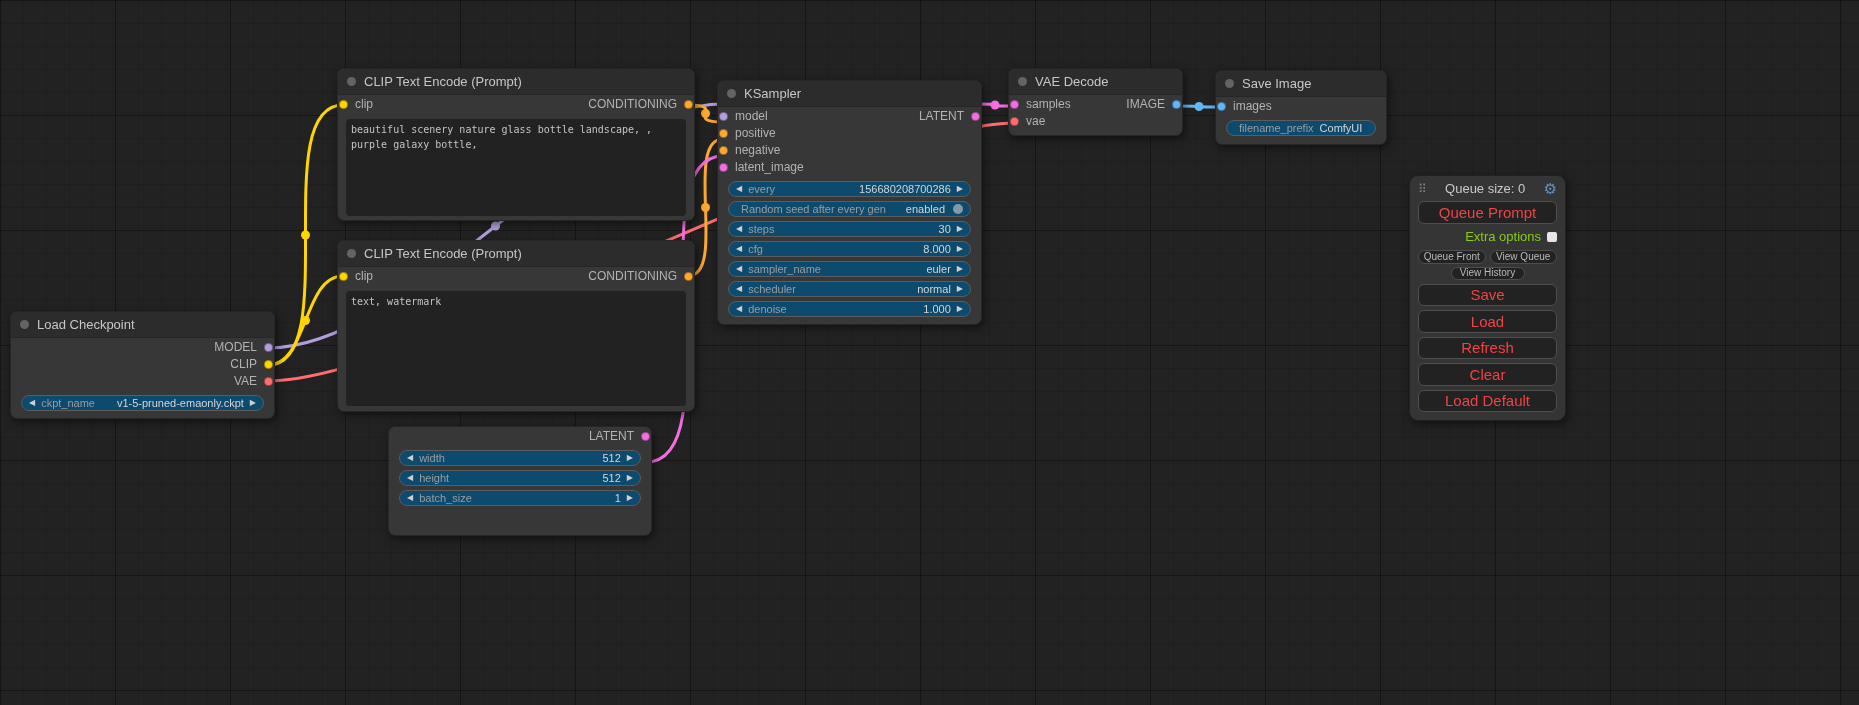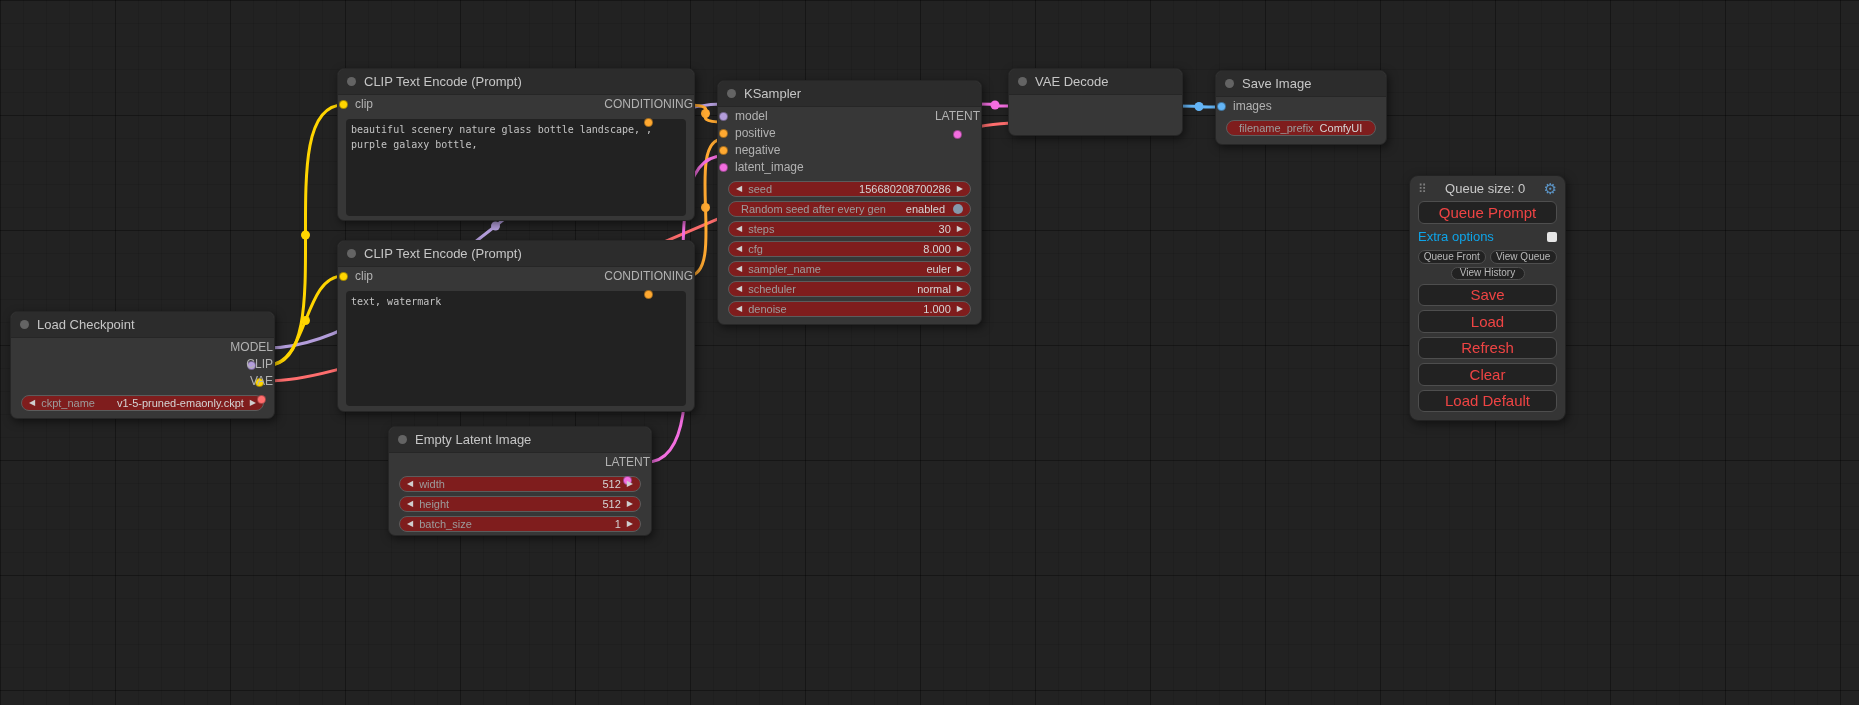--- a/index.html
+++ b/index.html
@@ -26,27 +26,27 @@
     display:flex; align-items:center; gap:8px; height:26px; padding:0 9px;
     background:#2c2c2c; border-bottom:1px solid #262626;
     border-radius:7px 7px 0 0; font-size:13px; color:#c6c6c6; white-space:nowrap;
   }
   .collapse-dot { width:9px; height:9px; border-radius:50%; background:#646464; flex:none; }
 
   .slots { padding-top:2px; }
   .slot-row { display:flex; align-items:flex-start; height:17px; font-size:12px; color:#b2b2b2; }
   .sg { display:flex; align-items:center; gap:7px; }
   .sg.in  { margin-left:1px; }
-  .sg.out { margin-left:auto; margin-right:1px;flex-direction:column; }
+  .sg.out { margin-left:auto; margin-right:1px; }
   .dot { width:9px; height:9px; border-radius:50%; flex:none; border:1px solid rgba(0,0,0,0.35); }
 
   .widget {
     display:flex; align-items:center; gap:6px;
     height:16px; margin:4px 10px 0; padding:0 7px;
-    background:#7f1d1d; border:1px solid #5c5c5c; border-radius:8px;
+    background:#0c4a6e; border:1px solid #5c5c5c; border-radius:8px;
     font-size:11px; white-space:nowrap;
   }
   .widget .arrow { font-family:"DejaVu Sans", sans-serif; font-size:8px; color:#cfcfcf; line-height:1; }
   .widget .wname { color:#9c9c9c; }
   .widget .wvalue { margin-left:auto; color:#d4d4d4; }
   .widget.noarrow { padding-left:12px; }
   .toggle-dot { width:10px; height:10px; border-radius:50%; flex:none; margin-left:2px; }
 
   .prompt-text {
     display:block; width:calc(100% - 16px); margin:5px 8px; border:none; resize:none;
@@ -64,21 +64,21 @@
   .menu-header { display:flex; align-items:center; height:20px; font-size:13px; }
   .drag-handle { font-size:12px; color:#7d7d7d; cursor:grab; }
   .queue-size { flex:1; text-align:center; color:#c9c9c9; }
   .gear { font-size:15px; cursor:pointer; }
   .big-btn {
     display:block; width:100%; height:23px; margin-top:4px;
     background:#222; border:1px solid #4e4e4e; border-radius:6px;
     color:#ef4444; font-family:"Liberation Sans", sans-serif; font-size:15px; cursor:pointer; line-height:1;
   }
   .big-btn.queue-prompt { height:24px; margin-top:2px; }
-  .extra-row { display:flex; align-items:center; justify-content:space-between; gap:6px; height:20px; margin-top:3px; font-size:13px; color:#0ea5e9; }
+  .extra-row { display:flex; align-items:center; justify-content:flex-end; gap:6px; height:20px; margin-top:3px; font-size:13px; color:#84cc16; }
   .checkbox { width:10px; height:10px; background:#e6e6e6; border-radius:2px; cursor:pointer; }
   .small-row { display:flex; gap:4px; margin-top:3px; }
   .small-row.center { justify-content:center; }
   .small-btn {
     flex:1; height:14px; background:#222; border:1px solid #4e4e4e; border-radius:9px;
     color:#b9b9b9; font-family:"Liberation Sans", sans-serif; font-size:10px; cursor:pointer; line-height:1; padding:0 4px;
   }
   .small-row.center .small-btn { flex:0 0 74px; height:13px; }
   .spacer { flex:1; }
 </style>
@@ -175,24 +175,20 @@
         <div class="sg out">
           <span>CONDITIONING</span>
           <span class="dot" style="background: rgb(255, 169, 49);"></span>
         </div>
       </div>
     </div>
     <textarea class="prompt-text" style="height: 115px;" spellcheck="false">text, watermark</textarea>
   </div>
 
   <div class="node" style="left:388px;top:426px;width:264px;height:110px">
-    <div class="node-title">
-      <span class="collapse-dot"></span>
-      <span>Empty Latent Image</span>
-    </div>
     <div class="slots">
       <div class="slot-row">
         <div class="sg out">
           <span>LATENT</span>
           <span class="dot" style="background: rgb(243, 110, 224);"></span>
         </div>
       </div>
     </div>
     <div class="widget">
       <span class="arrow">◀</span>
@@ -244,21 +240,21 @@
       </div>
       <div class="slot-row">
         <div class="sg in">
           <span class="dot" style="background: rgb(243, 110, 224);"></span>
           <span>latent_image</span>
         </div>
       </div>
     </div>
     <div class="widget">
       <span class="arrow">◀</span>
-      <span class="wname">seed</span>
+      <span class="wname">every</span>
       <span class="wvalue">156680208700286</span>
       <span class="arrow">▶</span>
     </div>
     <div class="widget noarrow">
       <span class="wname">Random seed after every gen</span>
       <span class="wvalue">enabled</span>
       <span class="toggle-dot" style="background: rgb(132, 152, 171);"></span>
     </div>
     <div class="widget">
       <span class="arrow">◀</span>
@@ -289,20 +285,38 @@
       <span class="wname">denoise</span>
       <span class="wvalue">1.000</span>
       <span class="arrow">▶</span>
     </div>
   </div>
 
   <div class="node" style="left:1008px;top:68px;width:175px;height:68px">
     <div class="node-title">
       <span class="collapse-dot"></span>
       <span>VAE Decode</span>
+    </div>
+    <div class="slots">
+      <div class="slot-row">
+        <div class="sg in">
+          <span class="dot" style="background: rgb(243, 110, 224);"></span>
+          <span>samples</span>
+        </div>
+        <div class="sg out">
+          <span>IMAGE</span>
+          <span class="dot" style="background: rgb(100, 181, 246);"></span>
+        </div>
+      </div>
+      <div class="slot-row">
+        <div class="sg in">
+          <span class="dot" style="background: rgb(255, 110, 110);"></span>
+          <span>vae</span>
+        </div>
+      </div>
     </div>
   </div>
 
   <div class="node" style="left:1215px;top:70px;width:172px;height:75px">
     <div class="node-title">
       <span class="collapse-dot"></span>
       <span>Save Image</span>
     </div>
     <div class="slots">
       <div class="slot-row">

